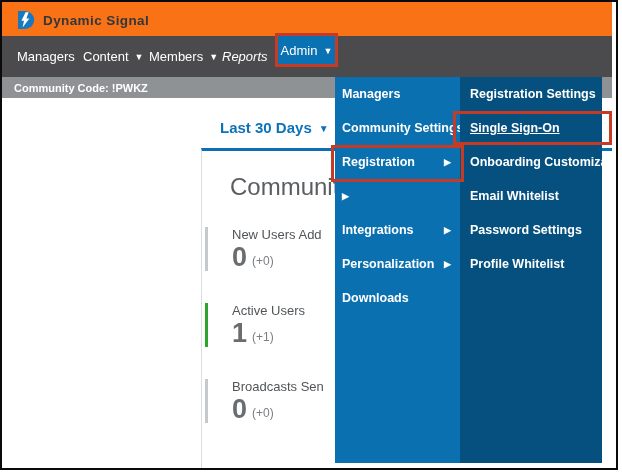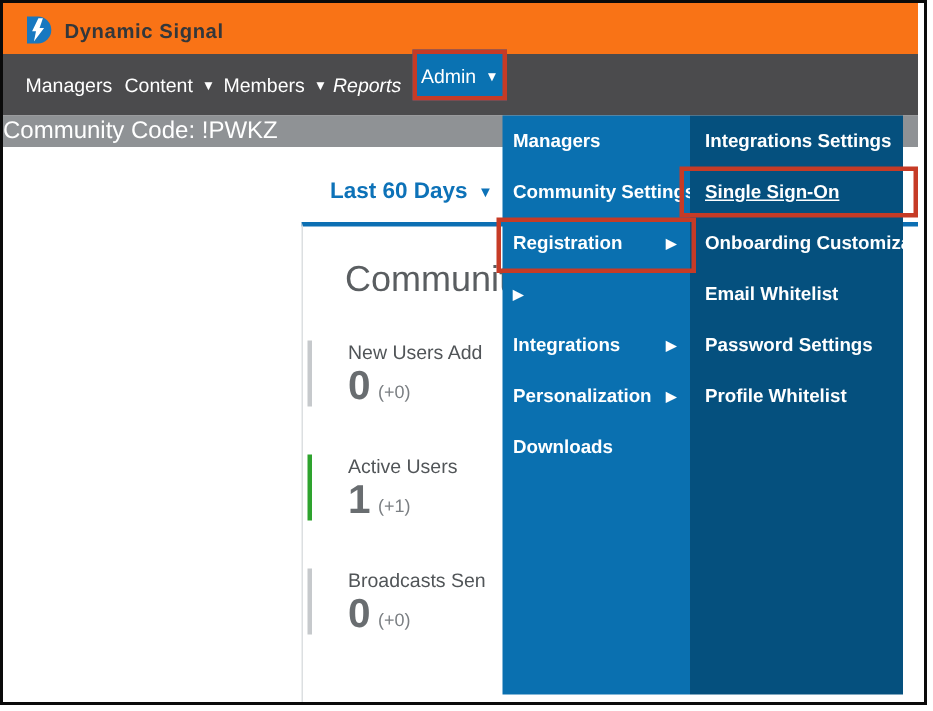--- a/index.html
+++ b/index.html
@@ -33,21 +33,21 @@
     background:#0a72b2; border:3px solid #c63b26;
     display:flex; align-items:center; justify-content:center; gap:6px;
     color:#ffffff; font-size:13px; cursor:pointer; z-index:6;
   }
 
   
   .codebar {
     position:absolute; left:0; top:75px; width:610px; height:21px; background:#8f9295;
     display:flex; align-items:center;
   }
-  .codebar span { color:#ffffff; font-size:16px; font-weight:normal; }
+  .codebar span { color:#ffffff; font-size:11px; font-weight:bold; padding-left:12px; }
 
   
   .date-filter {
     position:absolute; left:218px; top:117px; z-index:1;
     color:#0d72b8; font-size:15px; font-weight:bold; cursor:pointer;
     display:flex; align-items:center; gap:7px;
   }
   .date-filter .caret { font-size:10px; }
 
   .card {
@@ -125,21 +125,21 @@
   <div class="nav-admin">
     <span>Admin</span>
     <span class="caret">▼</span>
   </div>
 
   <div class="codebar">
     <span>Community Code: !PWKZ</span>
   </div>
 
   <div class="date-filter">
-    <span>Last 60 Days</span>
+    <span>Last 30 Days</span>
     <span class="caret">▼</span>
   </div>
 
   <div class="card">
     <div class="card-title">Community</div>
 
     <div class="stat stat-1">
       <div class="stat-label">New Users Add</div>
       <div class="stat-valrow">
         <span class="stat-value">0</span>
@@ -187,21 +187,21 @@
       <span class="flex-label">Personalization</span>
       <span class="arrow">▶</span>
     </div>
     <div class="menu-item">
       <span class="flex-label">Downloads</span>
     </div>
   </div>
 
   <div class="menu menu-sub">
     <div class="menu-item">
-      <span>Integrations Settings</span>
+      <span>Registration Settings</span>
     </div>
     <div class="menu-item">
       <span class="underlined">Single Sign-On</span>
     </div>
     <div class="menu-item">
       <span>Onboarding Customization</span>
     </div>
     <div class="menu-item">
       <span>Email Whitelist</span>
     </div>

